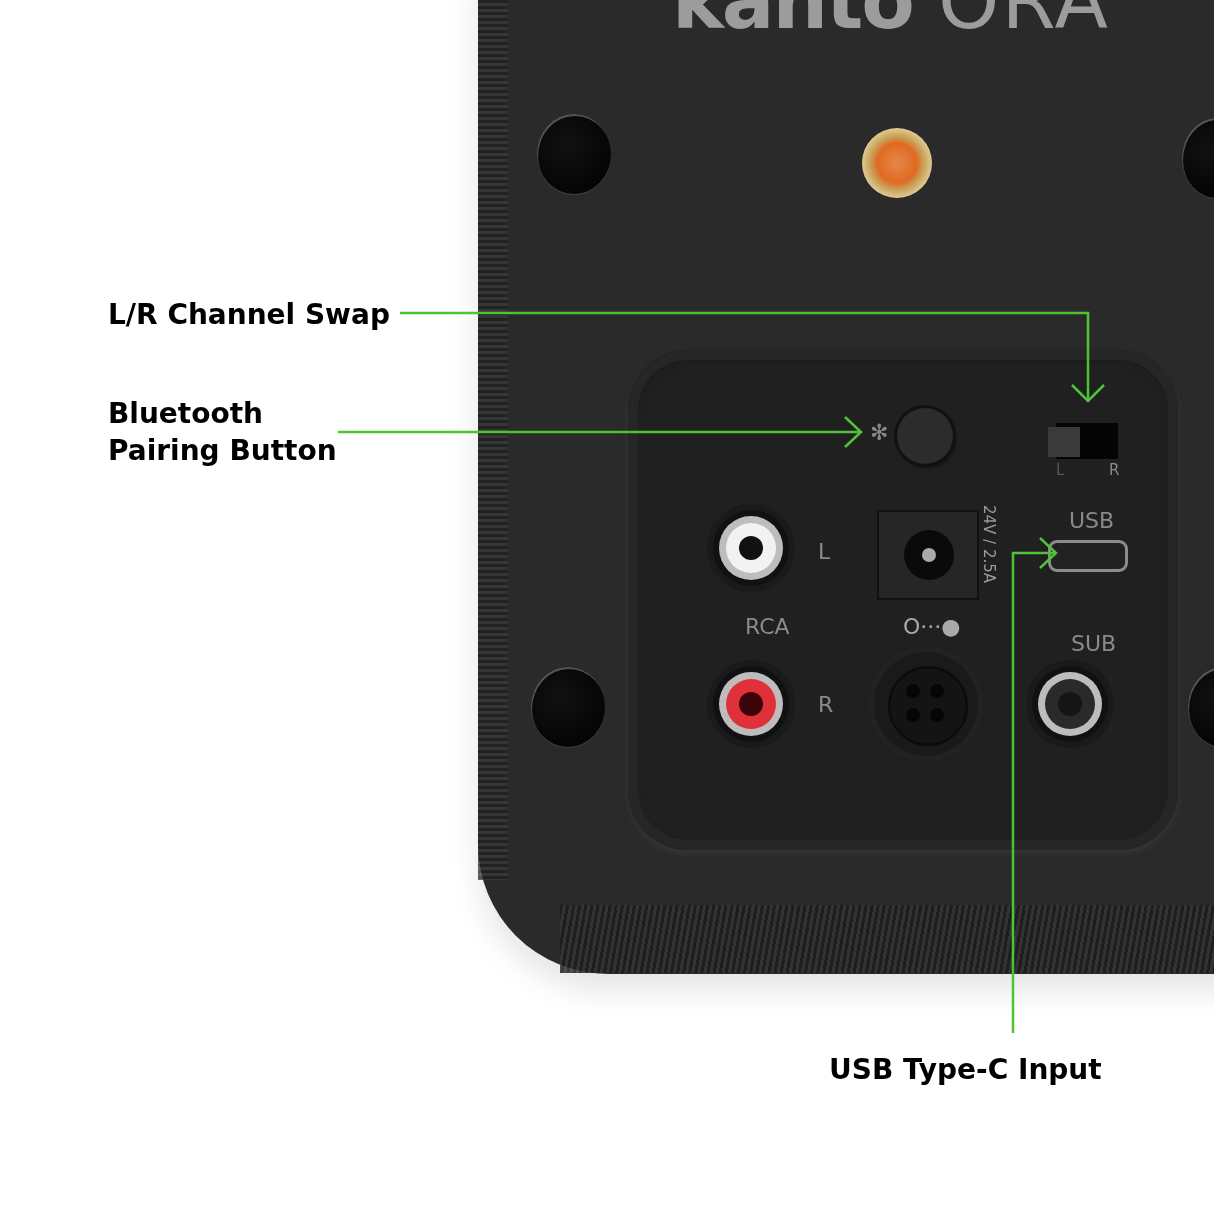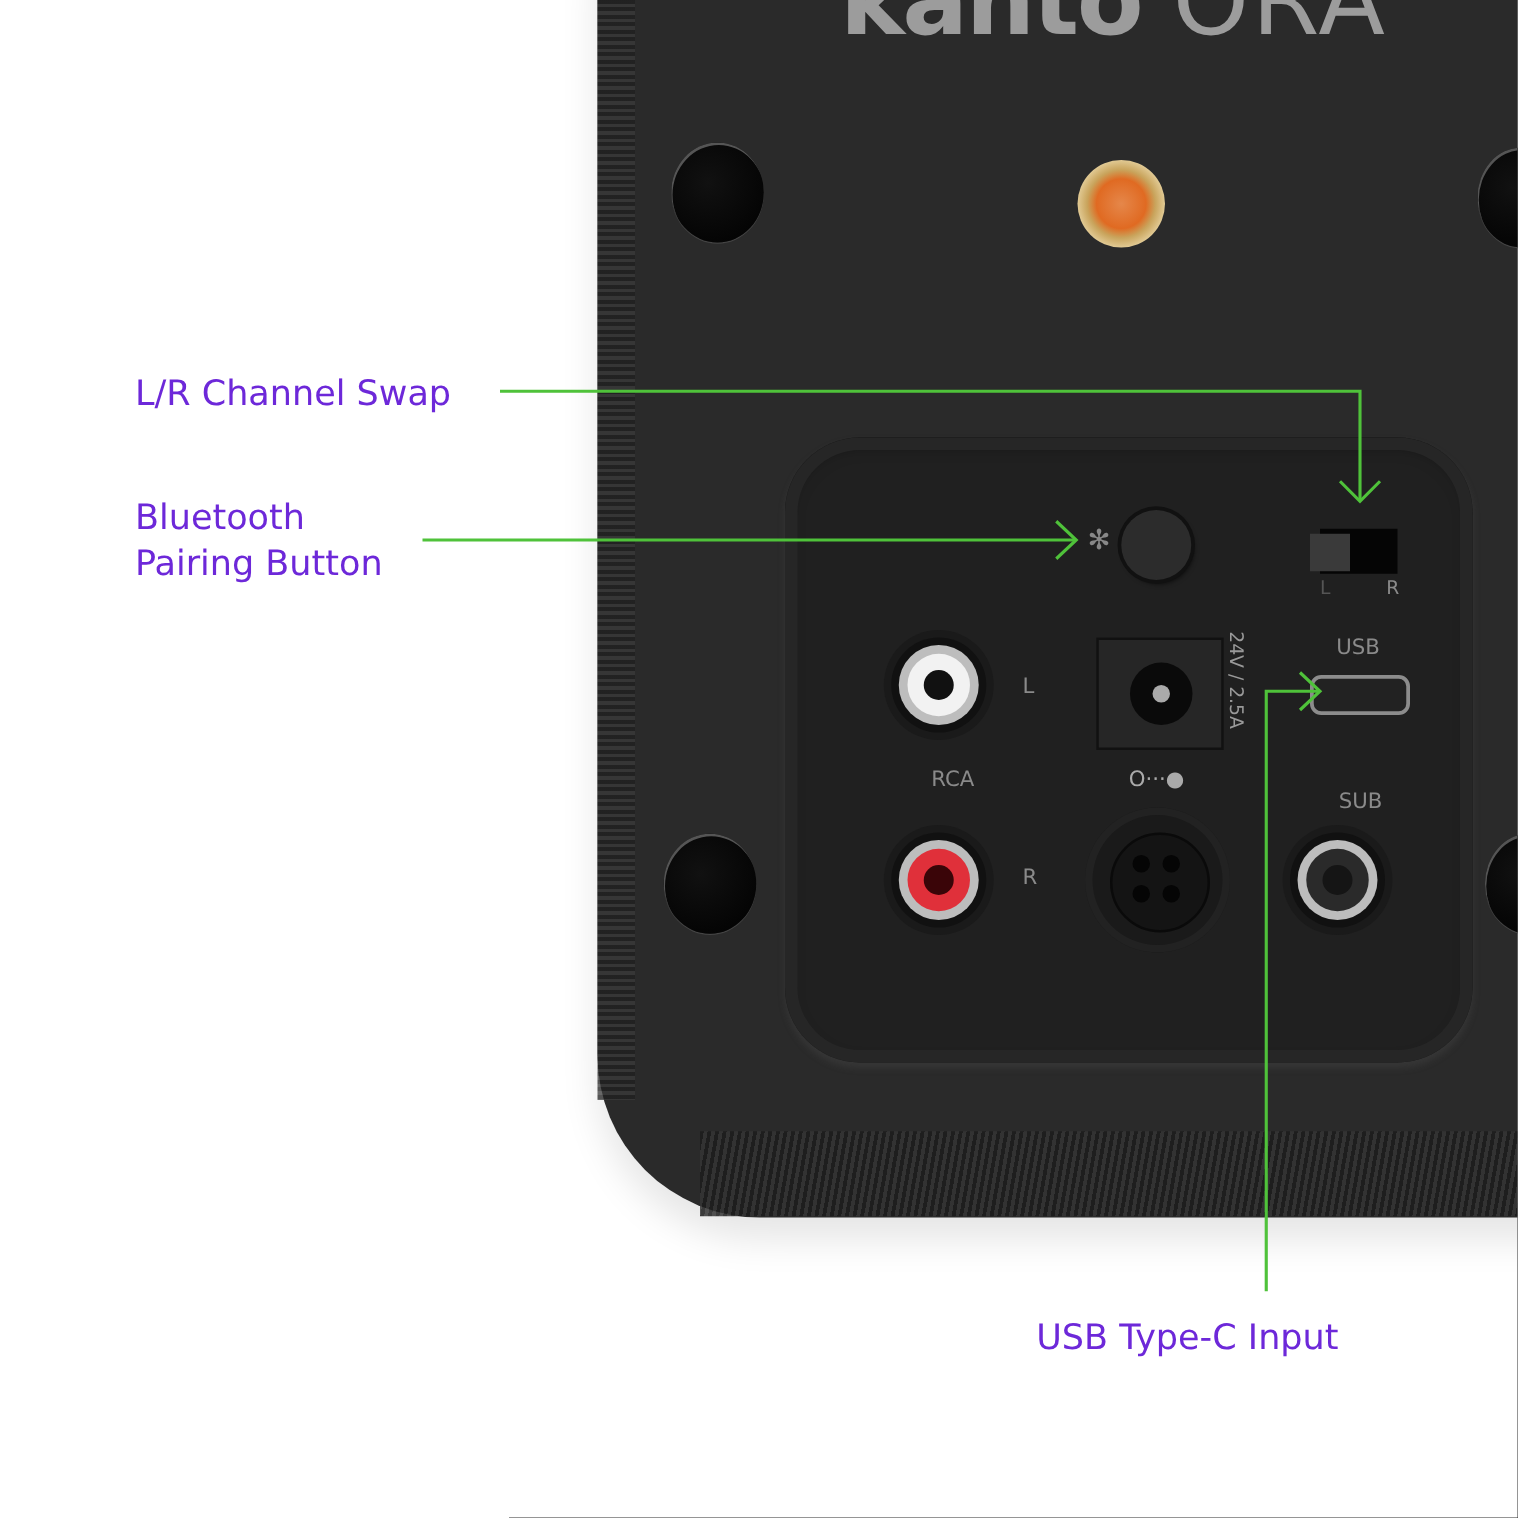--- a/index.html
+++ b/index.html
@@ -12,22 +12,22 @@
     background: repeating-linear-gradient(to bottom, #1f1f1f 0px, #1f1f1f 3px, #3a3a3a 3px, #3a3a3a 6px);
     opacity:0.75; }
   .ridges-bottom { left:560px; top:905px; width:654px; height:68px;
     background: repeating-linear-gradient(100deg, #1c1c1c 0px, #1c1c1c 3px, #343434 3px, #343434 6px);
     opacity:0.85; }
   .logo { left:672px; top:-38px; color:#9c9c9c; font-size:78px; font-weight:bold; letter-spacing:-2px; white-space:nowrap; line-height:1; }
   .logo .thin { font-weight:normal; letter-spacing:2px; }
   .hole { background:radial-gradient(circle at 40% 40%, #111 0%, #050505 70%, #000 100%); border-radius:50%; box-shadow: 1px 2px 0 #555 inset, 0 1px 0 #444; }
   .brass { left:862px; top:128px; width:70px; height:70px; border-radius:50%; background:radial-gradient(circle, #e5874a 0%, #e06a22 40%, #c9a45c 55%, #efe0b5 80%, #a88f4c 100%); }
   .panel { left:628px; top:350px; width:550px; height:500px; border-radius:60px; background:#202020; box-shadow: inset 0 0 0 10px #262626, inset 0 4px 14px rgba(0,0,0,0.6), 0 4px 6px rgba(90,90,90,0.25); }
-  .label-text { color:#6d28d9; font-size:28px; line-height:37px; }
-  .panel-label { color:#8a8a8a; font-size:17px; }
+  .label-text { color:#000000; font-size:28px; line-height:37px;font-weight:bold; }
+  .panel-label { color:#8a8a8a; font-size:22px; }
   .rca { border-radius:50%; background:#111; box-shadow: 0 0 0 6px #1a1a1a; }
   .rca .ring { position:absolute; left:6px; top:6px; width:64px; height:64px; border-radius:50%; background:#bdbdbd; }
   .rca .inner { position:absolute; left:13px; top:13px; width:50px; height:50px; border-radius:50%; }
   .rca .hole2 { position:absolute; left:26px; top:26px; width:24px; height:24px; border-radius:50%; background:#111; }
 </style>
 </head>
 <body>
 
 <div class="abs speaker"></div>
 <div class="abs ridges-left"></div>

